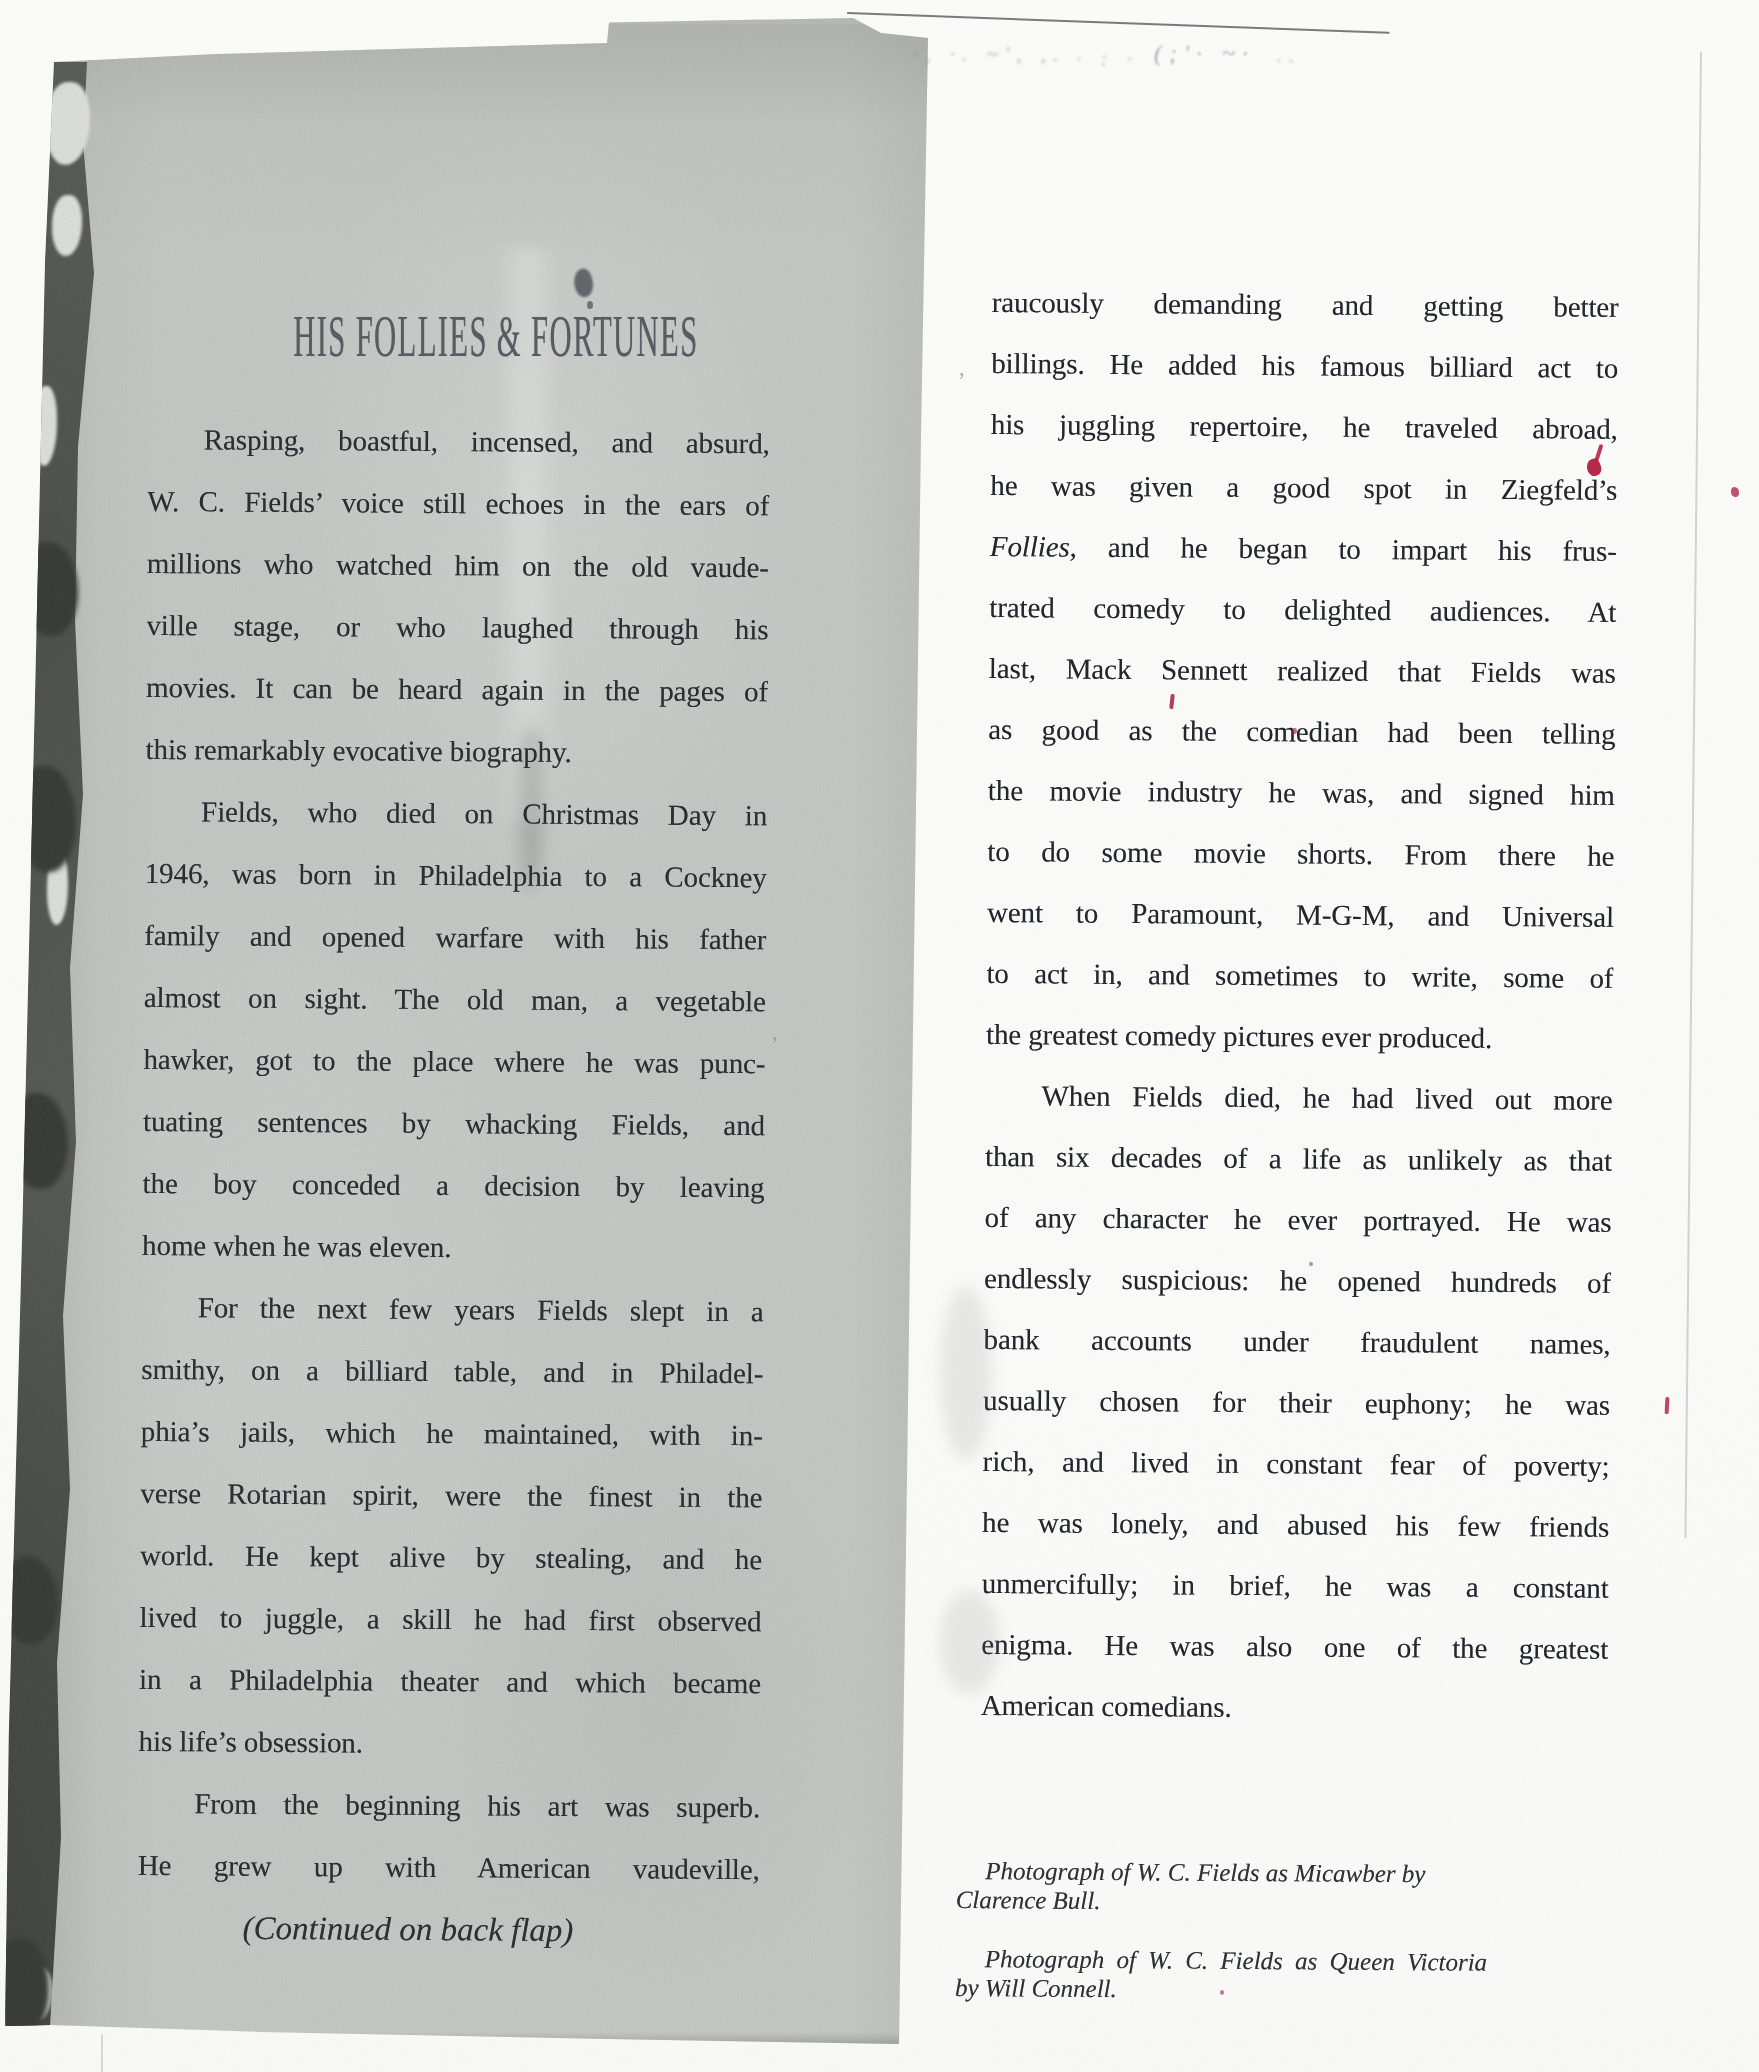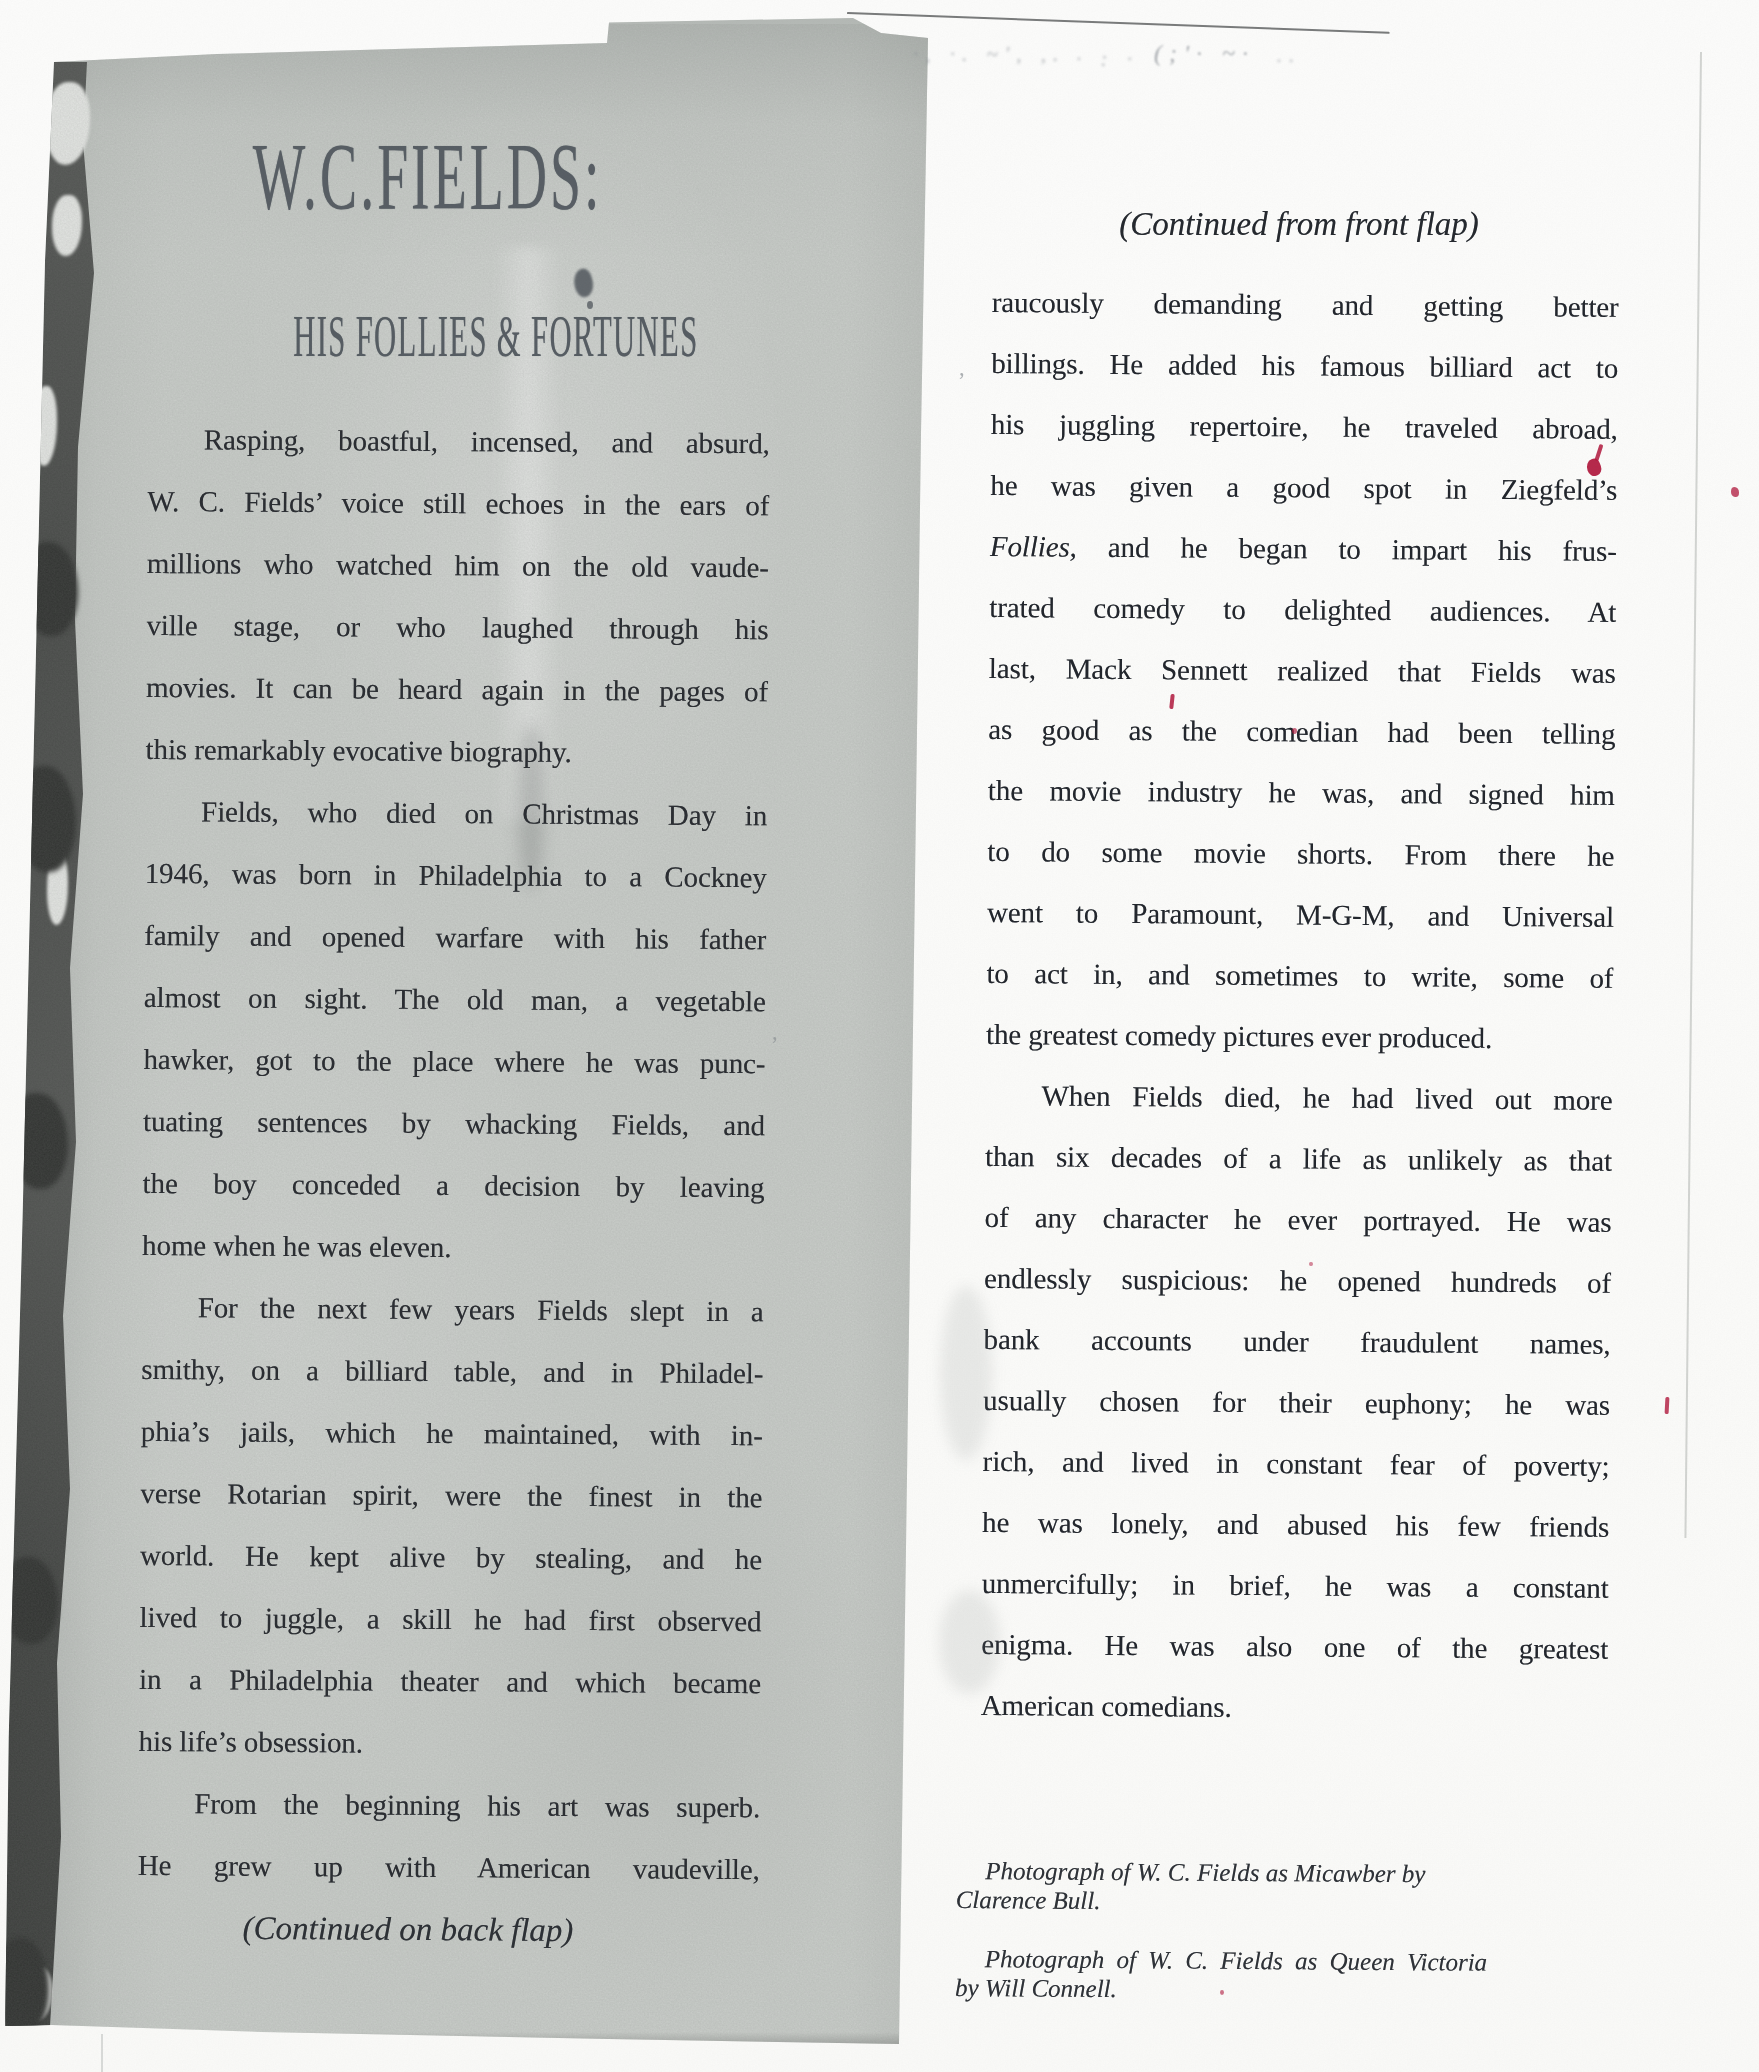--- a/index.html
+++ b/index.html
@@ -128,23 +128,20 @@
     <svg class="grain flap-grain" width="932" height="2034" viewBox="0 0 1072 2340">
       <filter id="g1" x="0" y="0" width="100%" height="100%">
         <feTurbulence type="fractalNoise" baseFrequency="0.55" numOctaves="2" seed="7" stitchTiles="stitch"></feTurbulence>
         <feColorMatrix type="matrix" values="0 0 0 0 0.22  0 0 0 0 0.23  0 0 0 0 0.22  0.55 0.25 0 0 0"></feColorMatrix>
       </filter>
       <rect width="1072" height="2340" filter="url(#g1)"></rect>
     </svg>
   </div>
   <div class="flap-bottom-line"></div>
 
-  <div class="title-wrap">
-    <span class="title-text">W.C.FIELDS:</span>
-  </div>
   <div class="subtitle-wrap">
     <span class="subtitle-text">HIS FOLLIES &amp; FORTUNES</span>
   </div>
   <div class="ink-blob"></div>
   <div class="ink-blob-dot"></div>
 
   <div class="col col-left">
       <div class="line ind">Rasping, boastful, incensed, and absurd,</div>
       <div class="line">W. C. Fields’ voice still echoes in the ears of</div>
       <div class="line">millions who watched him on the old vaude-</div>
@@ -165,21 +162,20 @@
       <div class="line">verse Rotarian spirit, were the finest in the</div>
       <div class="line">world. He kept alive by stealing, and he</div>
       <div class="line">lived to juggle, a skill he had first observed</div>
       <div class="line">in a Philadelphia theater and which became</div>
       <div class="line end">his life’s obsession.</div>
       <div class="line ind">From the beginning his art was superb.</div>
       <div class="line">He grew up with American vaudeville,</div>
     </div>
   <div class="note-center note-front">(Continued on back flap)</div>
 
-  <div class="note-center note-back">(Continued from front flap)</div>
   <div class="col col-right">
       <div class="line">raucously demanding and getting better</div>
       <div class="line">billings. He added his famous billiard act to</div>
       <div class="line">his juggling repertoire, he traveled abroad,</div>
       <div class="line">he was given a good spot in Ziegfeld’s</div>
       <div class="line"><em>Follies,</em> and he began to impart his frus-</div>
       <div class="line">trated comedy to delighted audiences. At</div>
       <div class="line">last, Mack Sennett realized that Fields was</div>
       <div class="line">as good as the comedian had been telling</div>
       <div class="line">the movie industry he was, and signed him</div>

